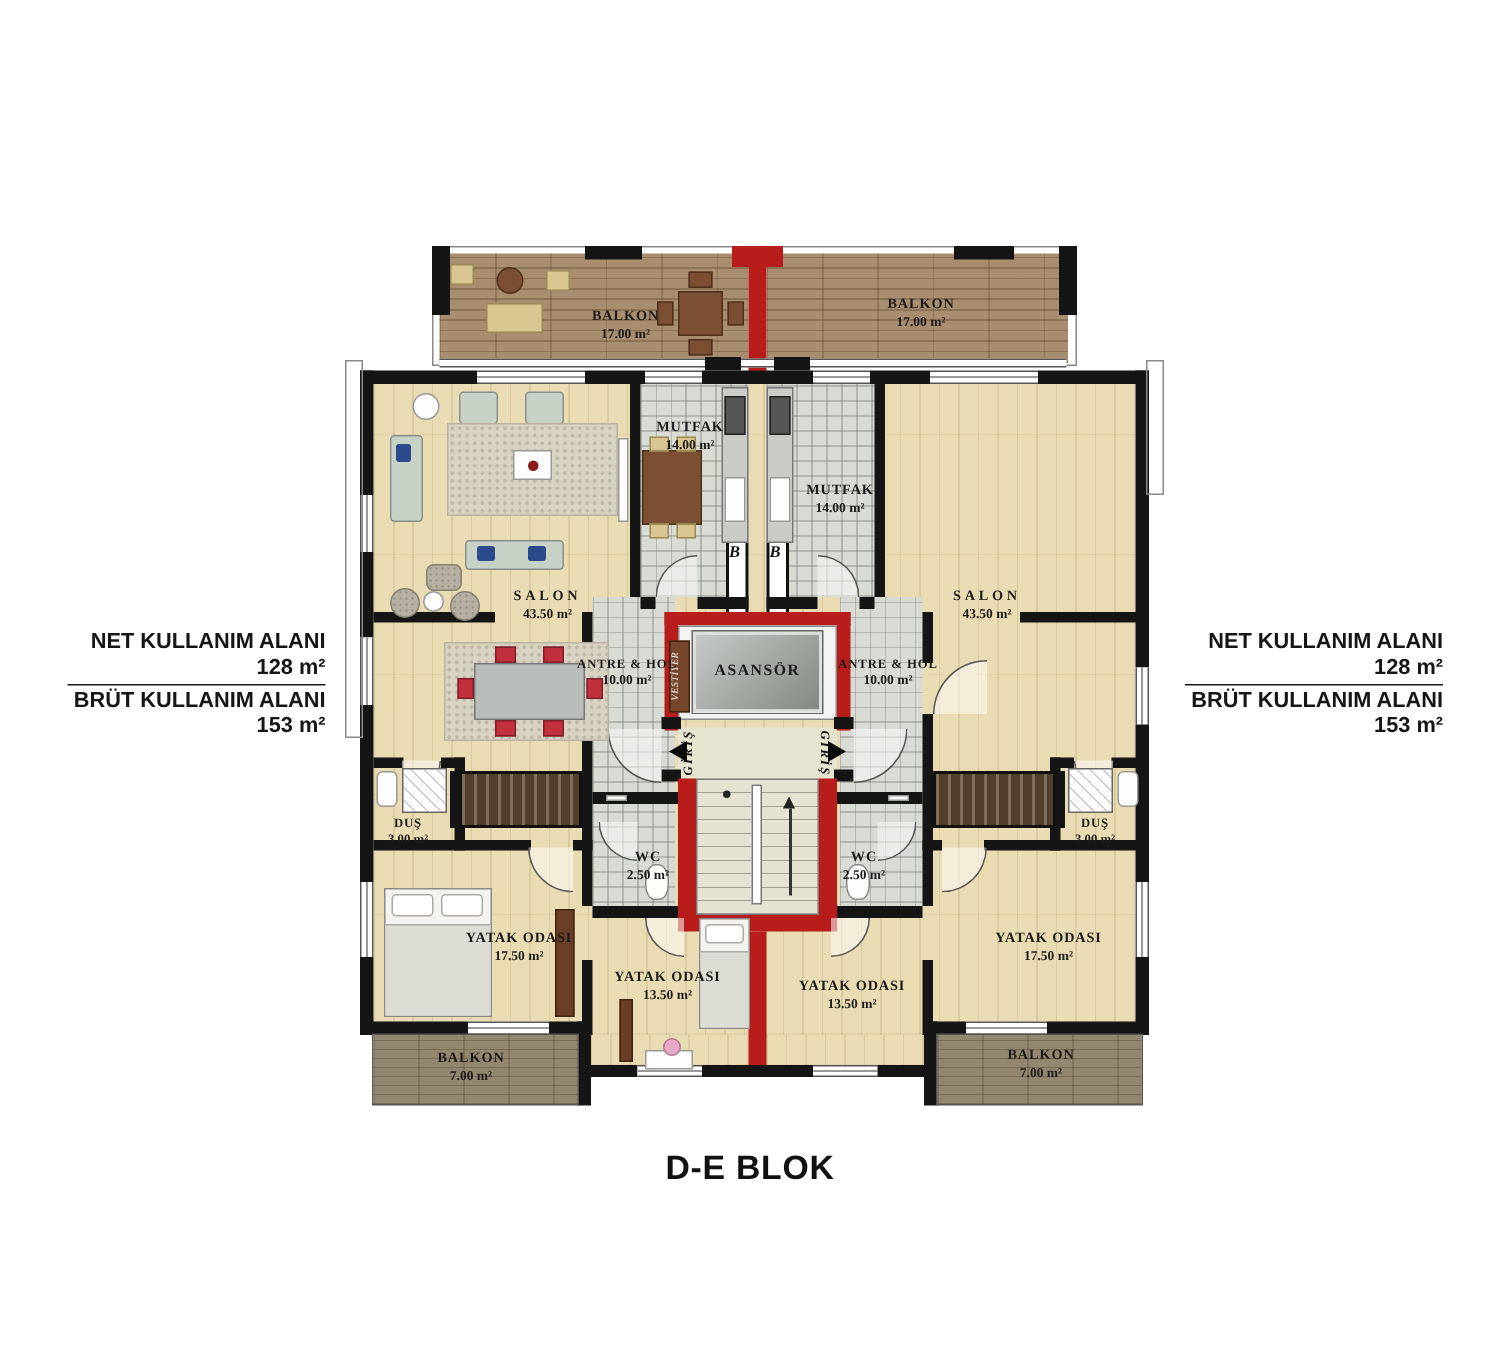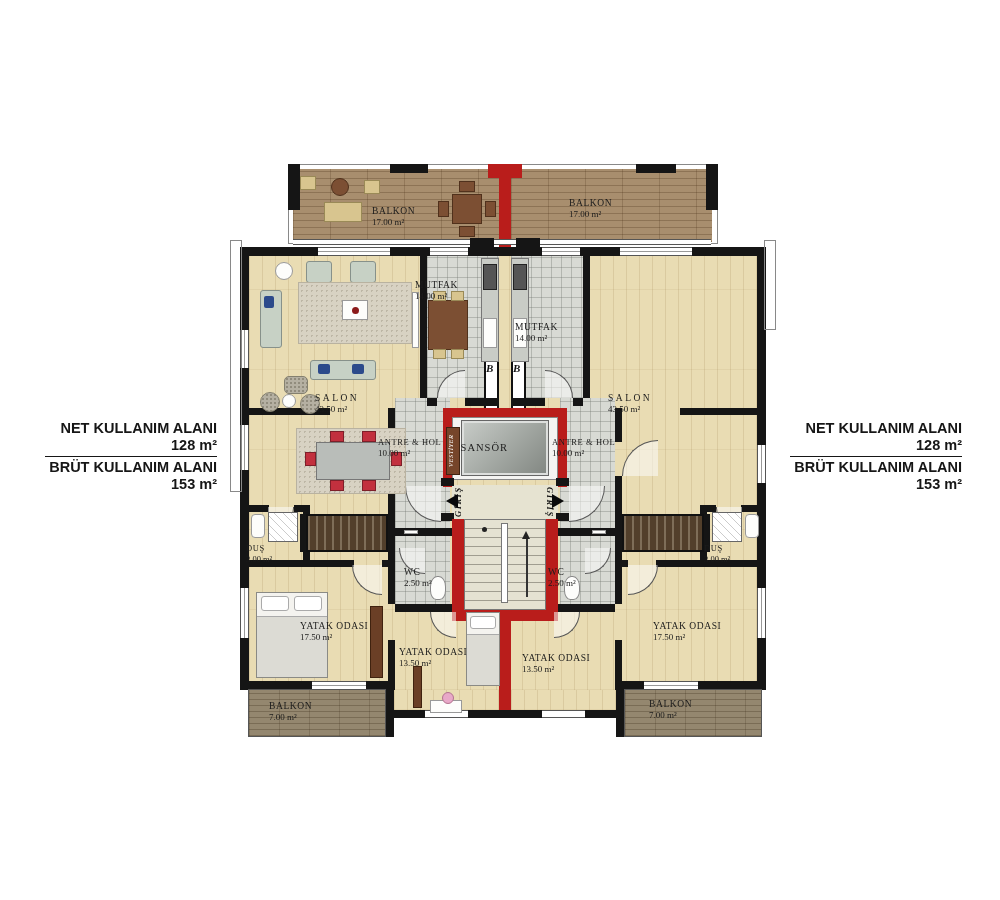--- a/index.html
+++ b/index.html
@@ -26,21 +26,21 @@
   .elevbox{background:#f4f4f2;border:1px solid #888}
   .elev{background:linear-gradient(135deg,#c6cac6,#838883);border:2px solid #dddfdd;box-shadow:0 0 0 1px #666}
   .vest{background:#76452a;color:#fff;writing-mode:vertical-rl;transform:rotate(180deg);font-size:6.5px;letter-spacing:.5px;text-align:center;border:1px solid #3f2312}
   .giris-l,.giris-r{position:absolute;font-weight:bold;font-size:8.5px;letter-spacing:1.5px;color:#111}
   .giris-l{writing-mode:vertical-rl;transform:rotate(180deg)}
   .giris-r{writing-mode:vertical-rl}
   .tri-l{width:0;height:0;border-top:7px solid transparent;border-bottom:7px solid transparent;border-right:12px solid #0a0a0a}
   .tri-r{width:0;height:0;border-top:7px solid transparent;border-bottom:7px solid transparent;border-left:12px solid #0a0a0a}
   .tri-u{width:0;height:0;border-left:4.5px solid transparent;border-right:4.5px solid transparent;border-bottom:8px solid #222}
   .rail{background:#fff;border:1px solid #777}
-  .rlabel{position:absolute;font-weight:normal;color:#1c1c1c;line-height:1.3}
+  .rlabel{position:absolute;text-align:center;font-weight:bold;color:#1c1c1c;line-height:1.3}
   .rn{display:block;font-size:9.5px;letter-spacing:.6px;white-space:nowrap}
   .ra{display:block;font-size:9px;white-space:nowrap}
   .sp .rn{letter-spacing:2.5px}
   .circle{border-radius:50%}
   .sofa{background:#c7d1c5;border:1px solid #87918a;border-radius:3px}
   .cush{background:#2b4a8b;border-radius:2px}
   .carpet{background:#d8d2c3;background-image:radial-gradient(rgba(120,110,90,.28) 1px,transparent 1px);background-size:5px 5px;border:1px solid #b9b2a0}
   .wtable{background:#7c4f33;border:1px solid #50311c}
   .beige{background:#d8c58f;border:1px solid #9a8a57}
   .redchair{background:#c2303e;border:1px solid #7e1f29}
@@ -353,15 +353,16 @@
   </div>
   <div class="annot" style="left:790px;top:420px;width:172px">
     <div>NET KULLANIM ALANI</div>
     <div>128 m²</div>
     <div class="arule"></div>
     <div>BRÜT KULLANIM ALANI</div>
     <div>153 m²</div>
   </div>
 
   <div class="title" style="left:300px;top:764px;width:400px">
+    <div>D-E BLOK</div>
   </div>
 
 </div>
 
 </body></html>

